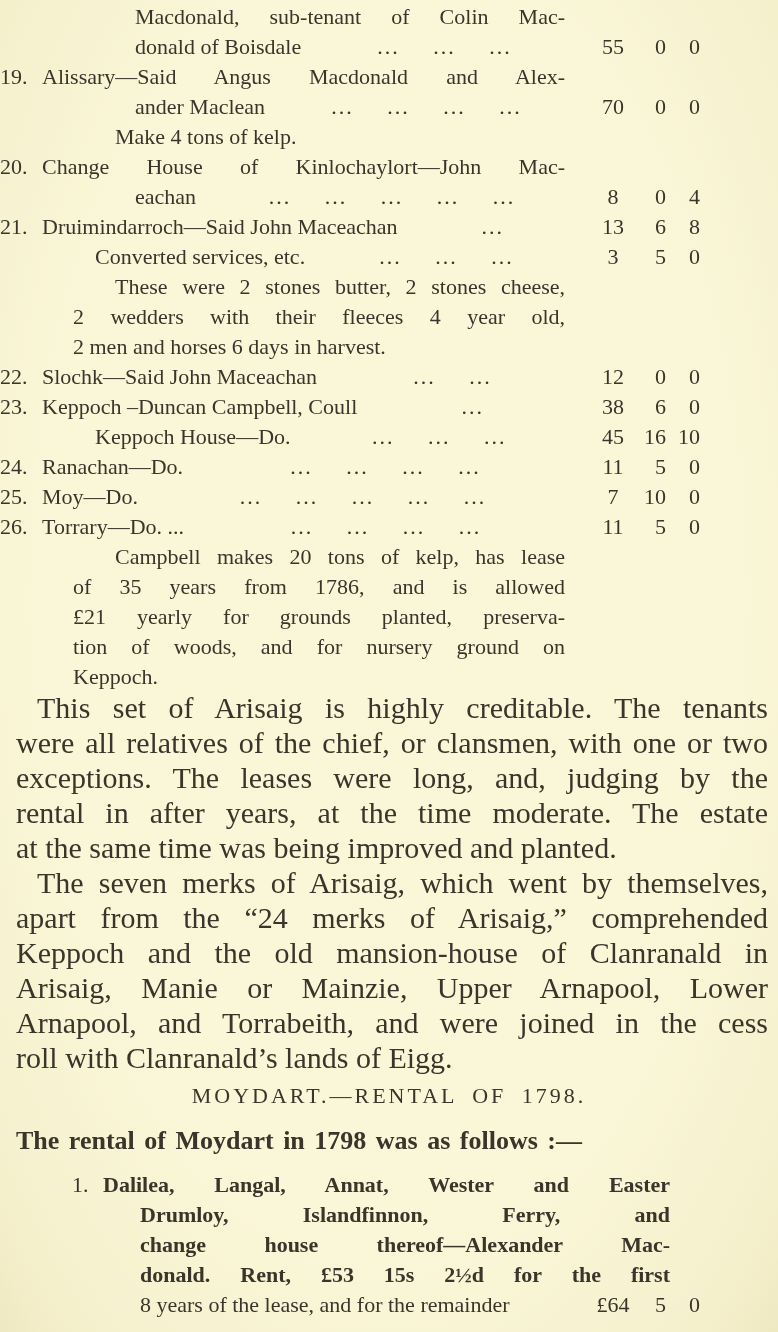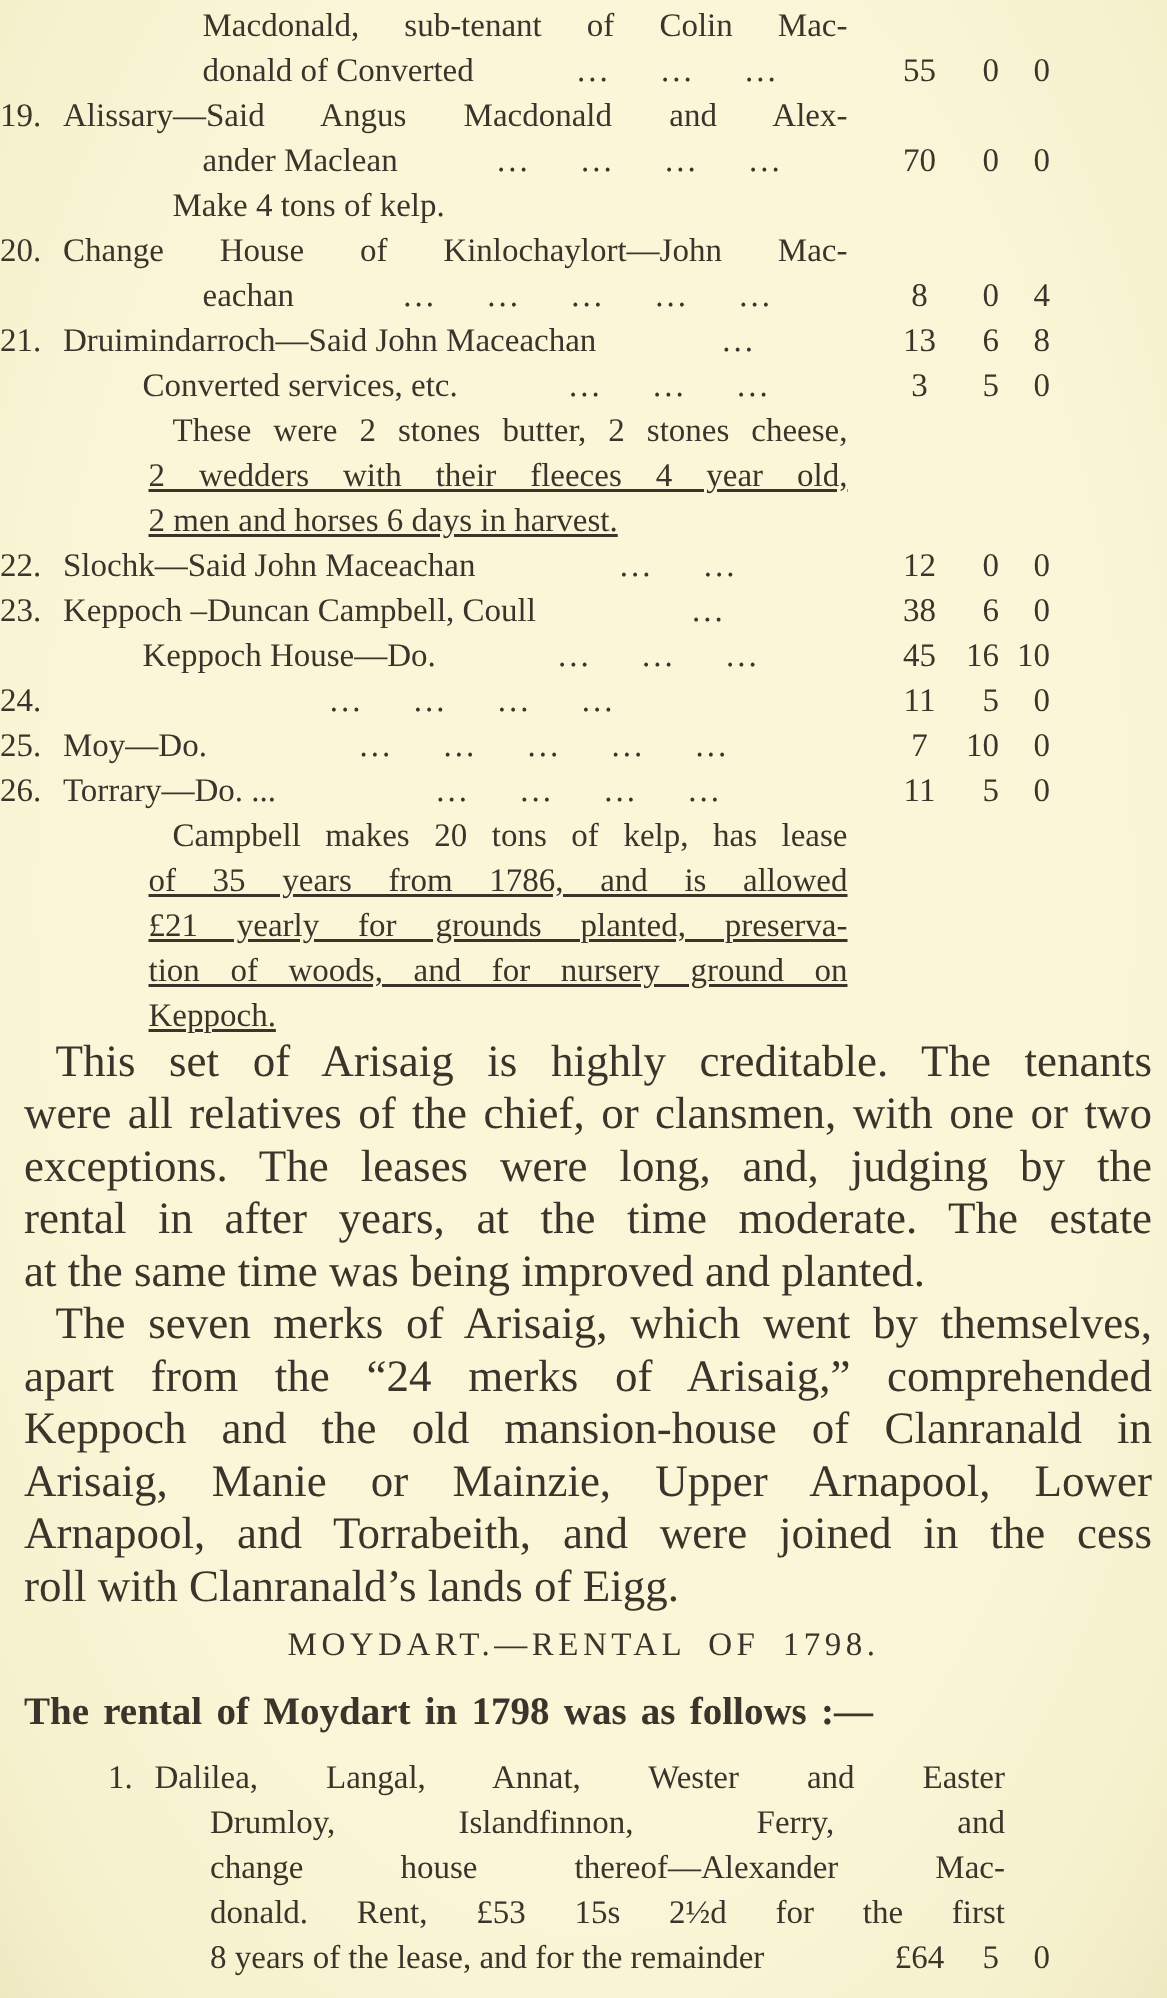--- a/index.html
+++ b/index.html
@@ -17,26 +17,26 @@
   
   .list{font-size:22px;line-height:30px;}
   .list1{padding-top:2px;}
   .r{display:flex;width:778px;box-sizing:border-box;}
   .num{flex:0 0 42px;}
   .mnum{flex:0 0 31px;}
   .ln{}   
   .lc{padding-left:135px;}  
   .ls{padding-left:95px;}   
   .n1{padding-left:115px;}  
-  .n2{padding-left:99px;text-decoration:underline;}  
+  .n2{padding-left:73px;}  
   .mn{padding-left:72px;}   
   .mc{padding-left:140px;}  
   .t{white-space:pre;}
   .tj{flex:1;margin-right:213px;text-align:justify;text-align-last:justify;white-space:normal;}
-  .tjm{flex:1;margin-right:108px;text-align:justify;text-align-last:justify;white-space:normal;}
+  .tjm{flex:1;margin-right:108px;text-align:justify;text-align-last:justify;white-space:normal;font-weight:bold;}
   .dots{flex:1;text-align:center;word-spacing:26px;letter-spacing:2px;overflow:hidden;white-space:nowrap;}
   .wa{padding-right:78px;}
   .ap{flex:0 0 50px;text-align:center;}
   .as{flex:0 0 28px;text-align:right;}
   .ad{flex:0 0 34px;text-align:right;}
   
   .para{font-size:30px;line-height:35px;padding-left:16px;padding-right:10px;}
   .p1{margin-top:-2px;}
   .pl{text-align:justify;text-align-last:justify;}
   .pll{text-align:left;}
@@ -55,21 +55,21 @@
 </head>
 <body>
 
 <div class="page">
 
   <section class="list list1">
     <div class="r lc">
         <span class="tj">Macdonald, sub-tenant of Colin Mac-</span>
       </div>
     <div class="r lc wa">
-        <span class="t">donald of Converted</span>
+        <span class="t">donald of Boisdale</span>
         <span class="dots">... ... ...</span>
         <span class="ap">55</span>
         <span class="as">0</span>
         <span class="ad">0</span>
       </div>
     <div class="r ln">
         <span class="num">19.</span>
         <span class="tj">Alissary—Said Angus Macdonald and Alex-</span>
       </div>
     <div class="r lc wa">
@@ -135,20 +135,21 @@
       </div>
     <div class="r ls wa">
         <span class="t">Keppoch House—Do.</span>
         <span class="dots">... ... ...</span>
         <span class="ap">45</span>
         <span class="as">16</span>
         <span class="ad">10</span>
       </div>
     <div class="r ln wa">
         <span class="num">24.</span>
+        <span class="t">Ranachan—Do.</span>
         <span class="dots">... ... ... ...</span>
         <span class="ap">11</span>
         <span class="as">5</span>
         <span class="ad">0</span>
       </div>
     <div class="r ln wa">
         <span class="num">25.</span>
         <span class="t">Moy—Do.</span>
         <span class="dots">... ... ... ... ...</span>
         <span class="ap">7</span>

